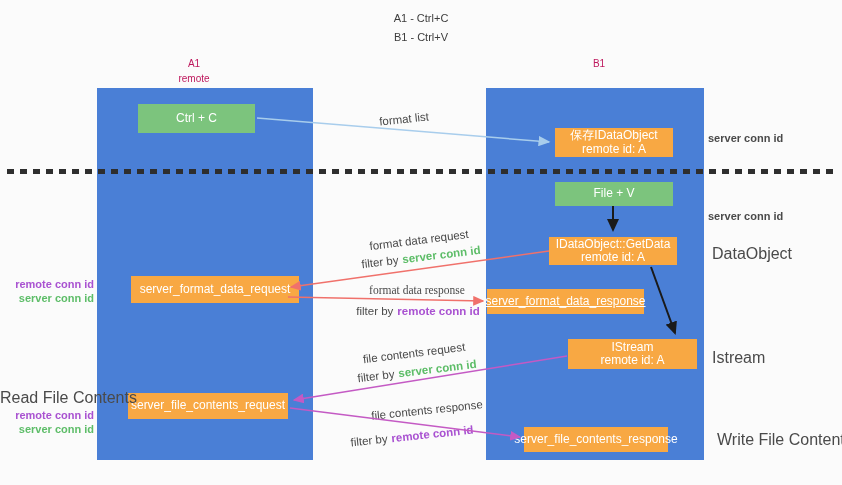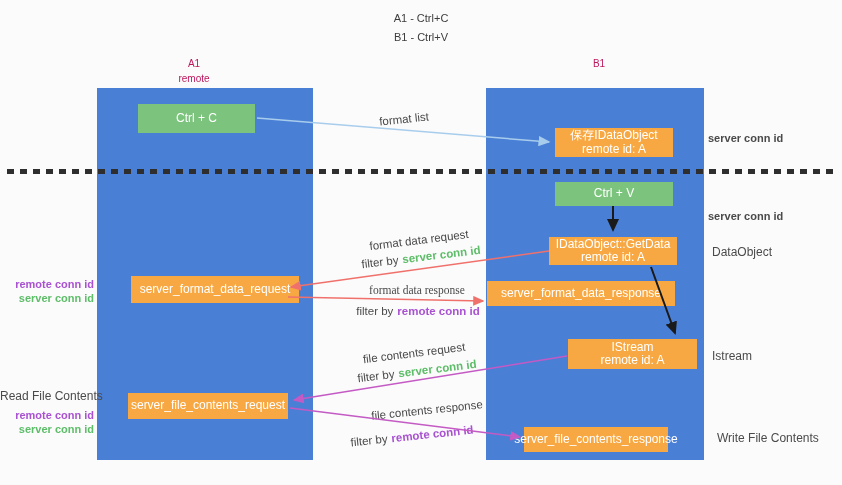--- a/index.html
+++ b/index.html
@@ -26,21 +26,21 @@
     text-align:center;white-space:nowrap;}
   .green{background:#7cc47d;}
   .orange{background:#f8a843;}
   .mid-lbl{position:absolute;white-space:nowrap;font-size:11.5px;color:#4a4a4a;
     transform:translate(-50%,-50%);}
   .rot{transform:translate(-50%,-50%) rotate(-7deg);}
   .rot6{transform:translate(-50%,-50%) rotate(-6deg);}
   .green-txt{color:#5dbd68;font-weight:700;}
   .purple-txt{color:#a952d1;font-weight:700;}
   .filter-prefix{margin-right:4px;}
-  .side-lbl{position:absolute;white-space:nowrap;font-size:12px;color:#4a4a4a;}
+  .side-lbl{position:absolute;white-space:nowrap;font-size:16px;color:#4a4a4a;}
   .conn-lbls{position:absolute;font-size:11px;line-height:14px;font-weight:700;
     text-align:right;white-space:nowrap;}
   svg.overlay{position:absolute;inset:0;pointer-events:none;}
 </style>
 </head>
 <body>
 
 <div class="stage">
 
   <div class="title">
@@ -64,33 +64,33 @@
   <div class="node green" style="left:138px;top:104px;width:117px;height:29px;">
     <div>Ctrl + C</div>
   </div>
 
   <div class="node orange" style="left:555px;top:128px;width:118px;height:29px;">
     <div>保存IDataObject</div>
     <div>remote id: A</div>
   </div>
 
   <div class="node green" style="left:555px;top:182px;width:118px;height:24px;">
-    <div>Ctrl + V</div>
+    <div>File + V</div>
   </div>
 
   <div class="node orange" style="left:549px;top:237px;width:128px;height:28px;">
     <div>IDataObject::GetData</div>
     <div>remote id: A</div>
   </div>
 
   <div class="node orange" style="left:131px;top:276px;width:168px;height:27px;">
     <div>server_format_data_request</div>
   </div>
 
-  <div class="node orange" style="left:487px;top:281px;width:188px;height:25px;">
+  <div class="node orange" style="left:487px;top:289px;width:157px;height:25px;text-decoration:underline;">
     <div>server_format_data_response</div>
   </div>
 
   <div class="node orange" style="left:568px;top:339px;width:129px;height:30px;">
     <div>IStream</div>
     <div>remote id: A</div>
   </div>
 
   <div class="node orange" style="left:128px;top:393px;width:160px;height:26px;">
     <div>server_file_contents_request</div>

